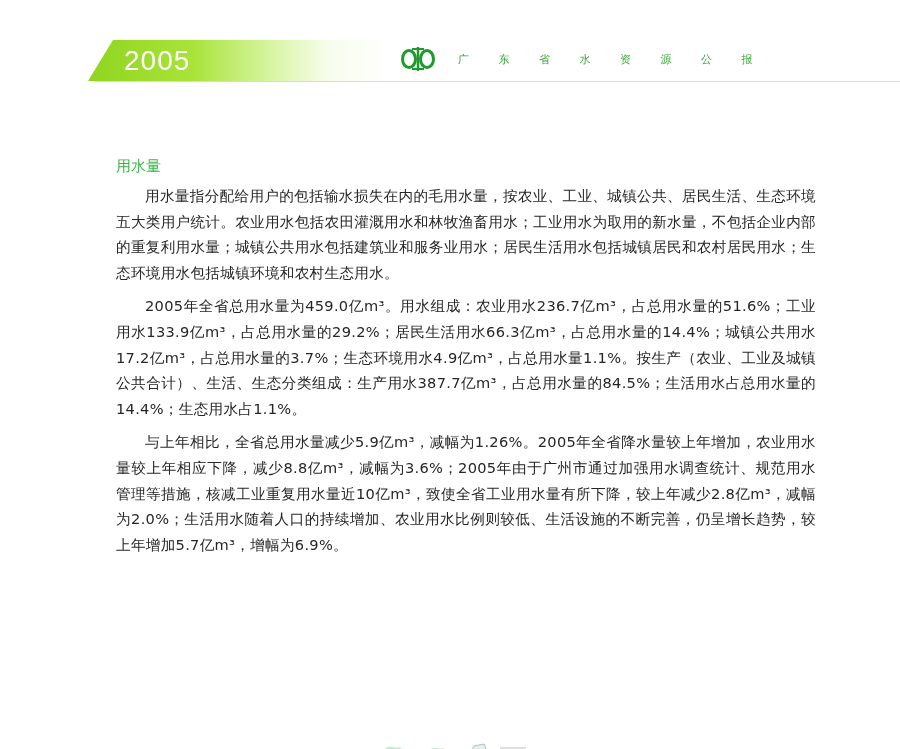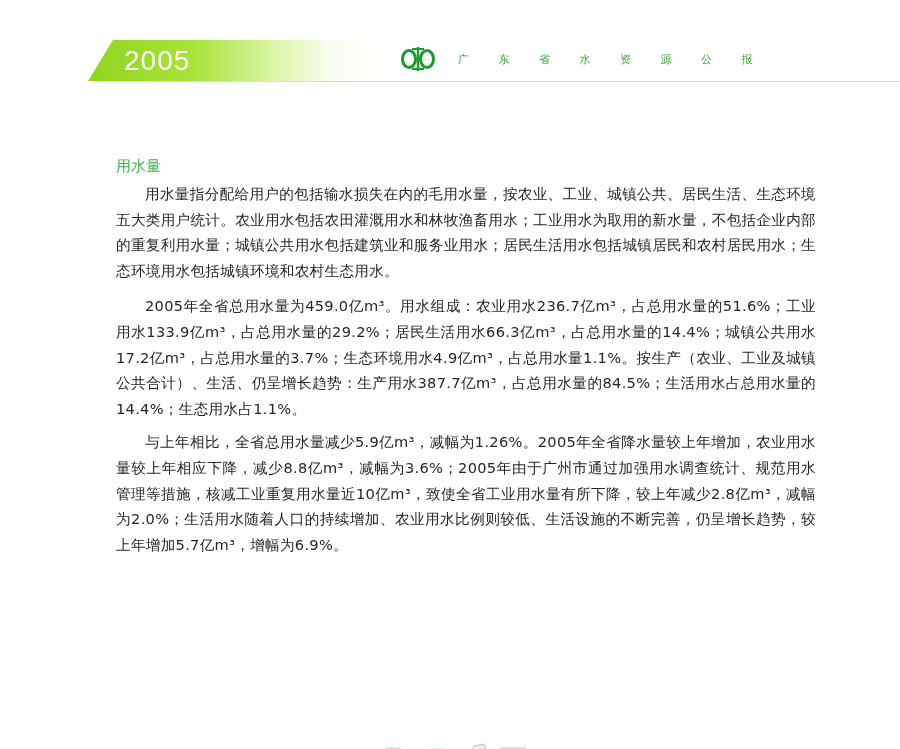--- a/index.html
+++ b/index.html
@@ -85,21 +85,21 @@
     }
     .para {
       font-size: 14.6px;
       line-height: 25.6px;
       text-indent: 29px;
       margin: 0 0 8px 0;
       text-align: justify;
       letter-spacing: 0.3px;
       color: #262626;
     }
-    .para:first-of-type { margin-top: 0; font-family: Liberation Mono, monospace; }
+    .para:first-of-type { margin-top: 0; }
     .map-fragment {
       position: absolute;
       left: 370px;
       top: 738px;
       width: 170px;
       height: 11px;
     }
   </style>
 </head>
 <body>
@@ -125,21 +125,21 @@
     <span>源</span>
     <span>公</span>
     <span>报</span>
   </div>
   <div class="header-rule"></div>
 </div>
 
 <div class="content">
   <h2 class="section-title">用水量</h2>
   <p class="para">用水量指分配给用户的包括输水损失在内的毛用水量，按农业、工业、城镇公共、居民生活、生态环境五大类用户统计。农业用水包括农田灌溉用水和林牧渔畜用水；工业用水为取用的新水量，不包括企业内部的重复利用水量；城镇公共用水包括建筑业和服务业用水；居民生活用水包括城镇居民和农村居民用水；生态环境用水包括城镇环境和农村生态用水。</p>
-  <p class="para">2005年全省总用水量为459.0亿m³。用水组成：农业用水236.7亿m³，占总用水量的51.6%；工业用水133.9亿m³，占总用水量的29.2%；居民生活用水66.3亿m³，占总用水量的14.4%；城镇公共用水17.2亿m³，占总用水量的3.7%；生态环境用水4.9亿m³，占总用水量1.1%。按生产（农业、工业及城镇公共合计）、生活、仍呈增长趋势：生产用水387.7亿m³，占总用水量的84.5%；生活用水占总用水量的14.4%；生态用水占1.1%。</p>
+  <p class="para">2005年全省总用水量为459.0亿m³。用水组成：农业用水236.7亿m³，占总用水量的51.6%；工业用水133.9亿m³，占总用水量的29.2%；居民生活用水66.3亿m³，占总用水量的14.4%；城镇公共用水17.2亿m³，占总用水量的3.7%；生态环境用水4.9亿m³，占总用水量1.1%。按生产（农业、工业及城镇公共合计）、生活、生态分类组成：生产用水387.7亿m³，占总用水量的84.5%；生活用水占总用水量的14.4%；生态用水占1.1%。</p>
   <p class="para">与上年相比，全省总用水量减少5.9亿m³，减幅为1.26%。2005年全省降水量较上年增加，农业用水量较上年相应下降，减少8.8亿m³，减幅为3.6%；2005年由于广州市通过加强用水调查统计、规范用水管理等措施，核减工业重复用水量近10亿m³，致使全省工业用水量有所下降，较上年减少2.8亿m³，减幅为2.0%；生活用水随着人口的持续增加、农业用水比例则较低、生活设施的不断完善，仍呈增长趋势，较上年增加5.7亿m³，增幅为6.9%。</p>
 </div>
 
 <div class="map-fragment">
   <svg width="170" height="11" viewBox="0 0 170 11">
     <path d="M10 11 Q18 2 26 6 Q30 3 36 11 Z" fill="#bfeecc"></path>
     <path d="M56 11 Q62 3 70 7 Q74 4 78 11 Z" fill="#c6f0d2"></path>
     <path d="M100 11 L104 4 L114 2 L118 11 Z" fill="#e4f2ee" stroke="#a9a9c8" stroke-width="0.8"></path>
     <rect x="130" y="5" width="26" height="6" fill="#c9c9c9" opacity="0.6"></rect>
   </svg>

